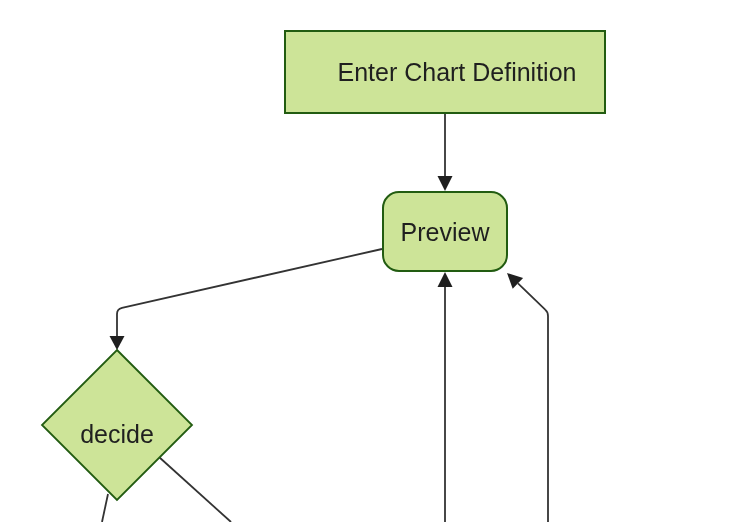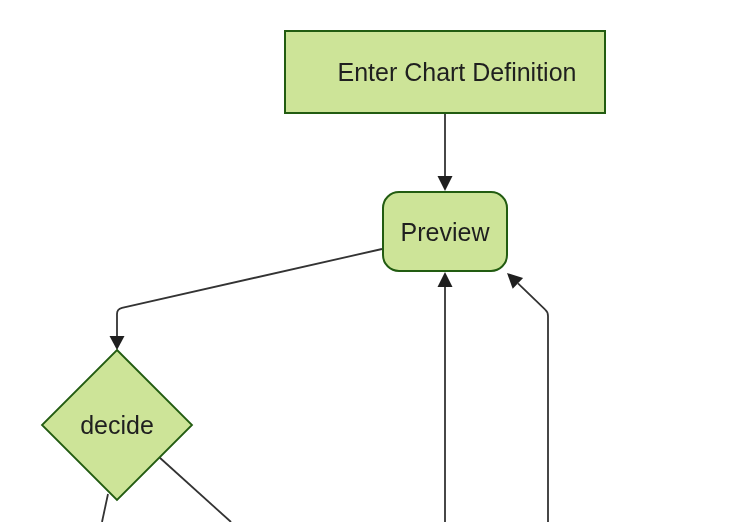--- a/index.html
+++ b/index.html
@@ -90,17 +90,17 @@
   </svg>
 
   <div class="node" style="left:284px; top:30px; width:322px; height:84px;padding-left:24px;">
     <span>Enter Chart Definition</span>
   </div>
 
   <div class="node rounded" style="left:382px; top:191px; width:126px; height:81px;">
     <span>Preview</span>
   </div>
 
-  <div class="diamond-label" style="left:42px; top:407px; width:150px; height:36px;">
+  <div class="diamond-label" style="left:42px; top:416px; width:150px; height:36px;">
     <span>decide</span>
   </div>
 
 </div>
 
 </body></html>

